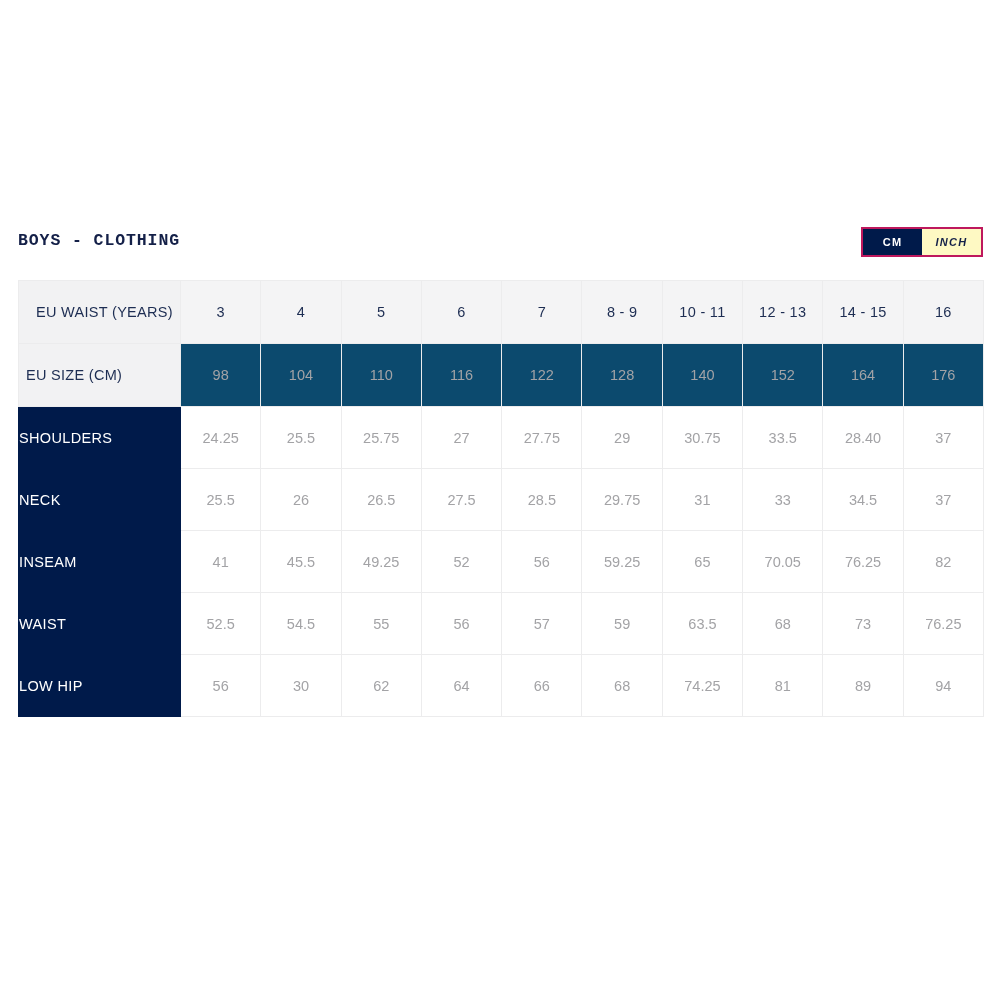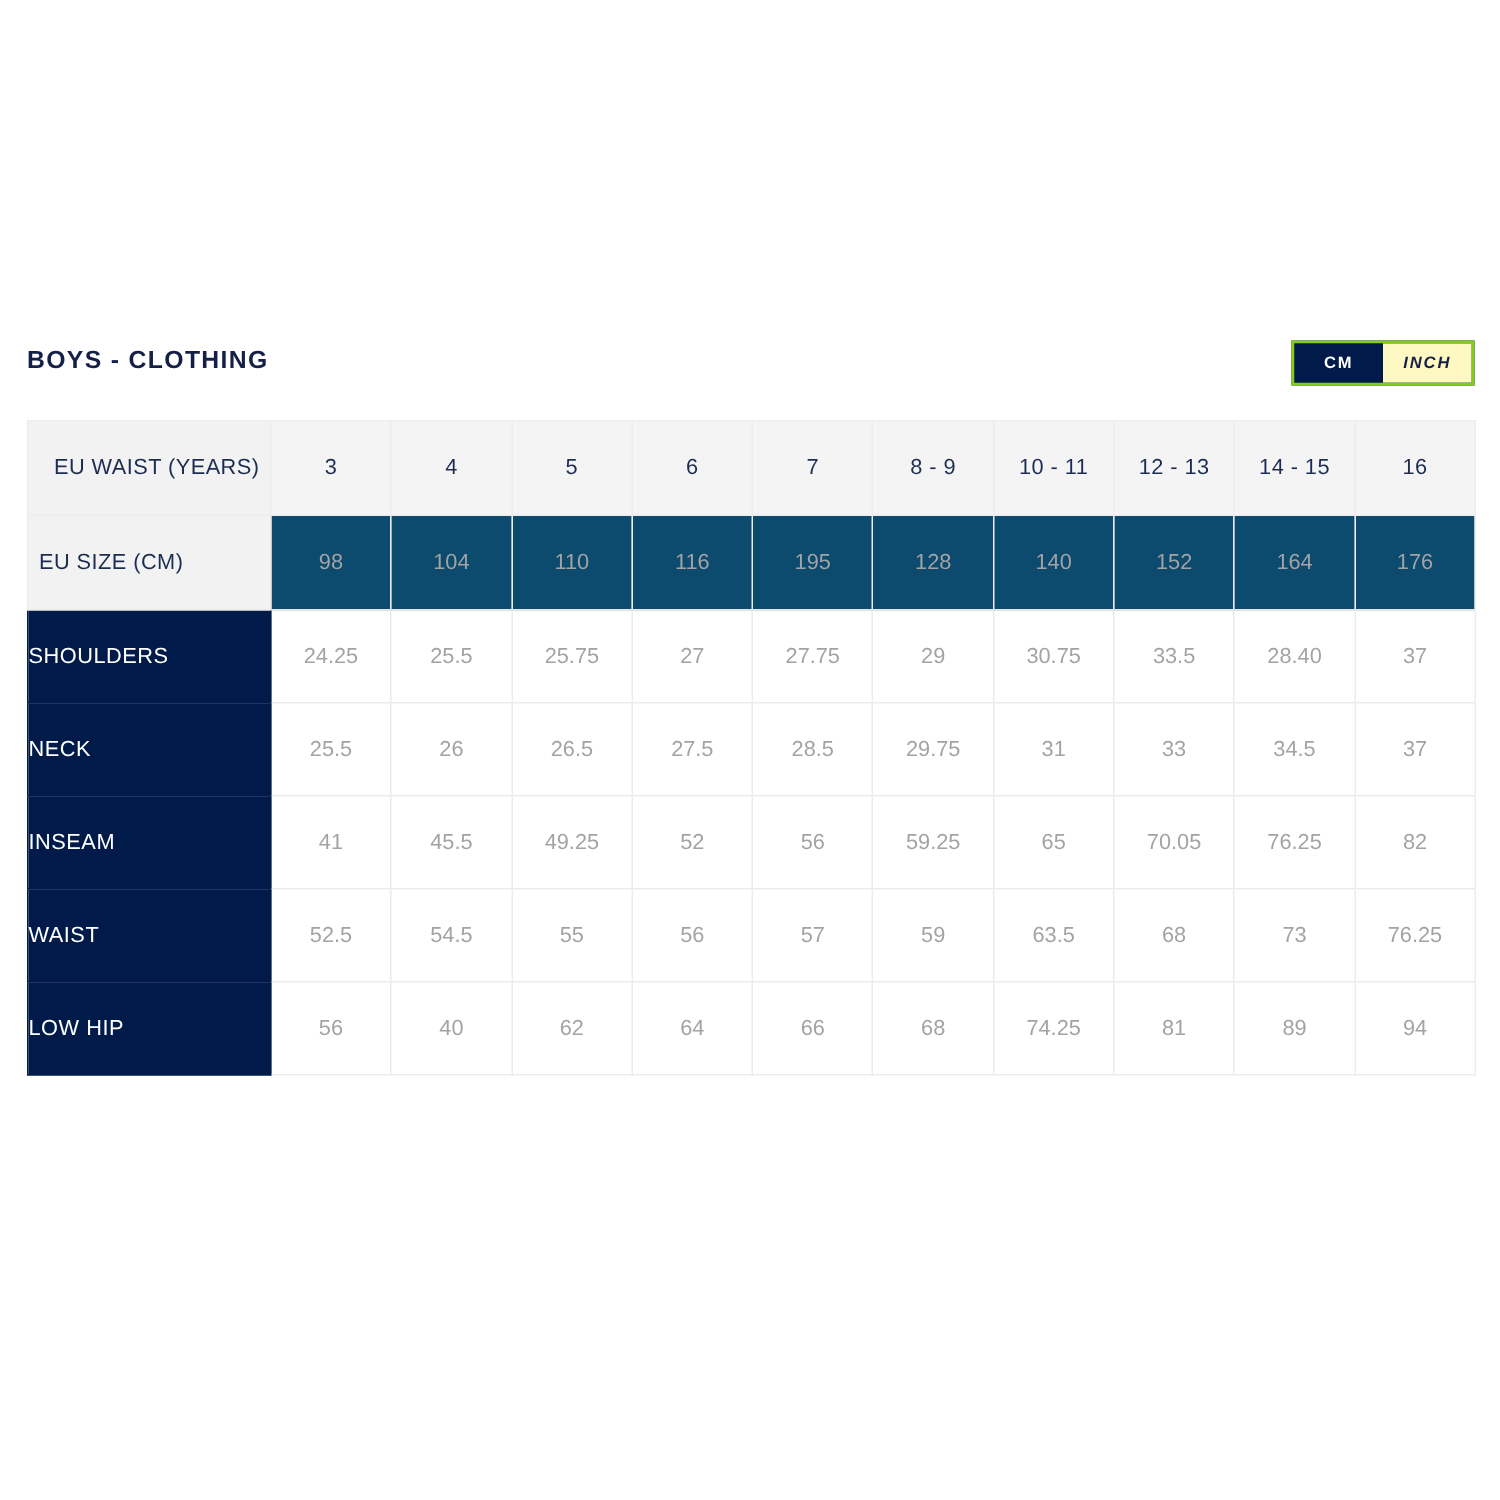--- a/index.html
+++ b/index.html
@@ -32,28 +32,29 @@
 
   .chart-title {
     position: absolute;
     left: 0;
     top: 5px;
     font-size: 16.5px;
     font-weight: bold;
     letter-spacing: 0.9px;
     color: #142048;
     white-space: nowrap;
+    font-family: Liberation Mono, monospace;
   }
 
   .unit-toggle {
     position: absolute;
     right: 0;
     top: 1px;
     display: flex;
-    border: 2px solid #84cc16;
+    border: 2px solid #be185d;
     background: #001a4a;
     height: 30px;
     box-sizing: border-box;
   }
   .unit-option {
     display: flex;
     align-items: center;
     justify-content: center;
     width: 59px;
     font-size: 11px;
@@ -195,21 +196,21 @@
           <td>14 - 15</td>
           <td>16</td>
         </tr>
 
         <tr class="row-cm">
           <td class="label-cell">EU SIZE (CM)</td>
           <td>98</td>
           <td>104</td>
           <td>110</td>
           <td>116</td>
-          <td>195</td>
+          <td>122</td>
           <td>128</td>
           <td>140</td>
           <td>152</td>
           <td>164</td>
           <td>176</td>
         </tr>
 
         <tr class="row-meas">
           <td class="label-cell">SHOULDERS</td>
           <td>24.25</td>
@@ -263,21 +264,21 @@
           <td>59</td>
           <td>63.5</td>
           <td>68</td>
           <td>73</td>
           <td>76.25</td>
         </tr>
 
         <tr class="row-meas">
           <td class="label-cell">LOW HIP</td>
           <td>56</td>
-          <td>40</td>
+          <td>30</td>
           <td>62</td>
           <td>64</td>
           <td>66</td>
           <td>68</td>
           <td>74.25</td>
           <td>81</td>
           <td>89</td>
           <td>94</td>
         </tr>
 

